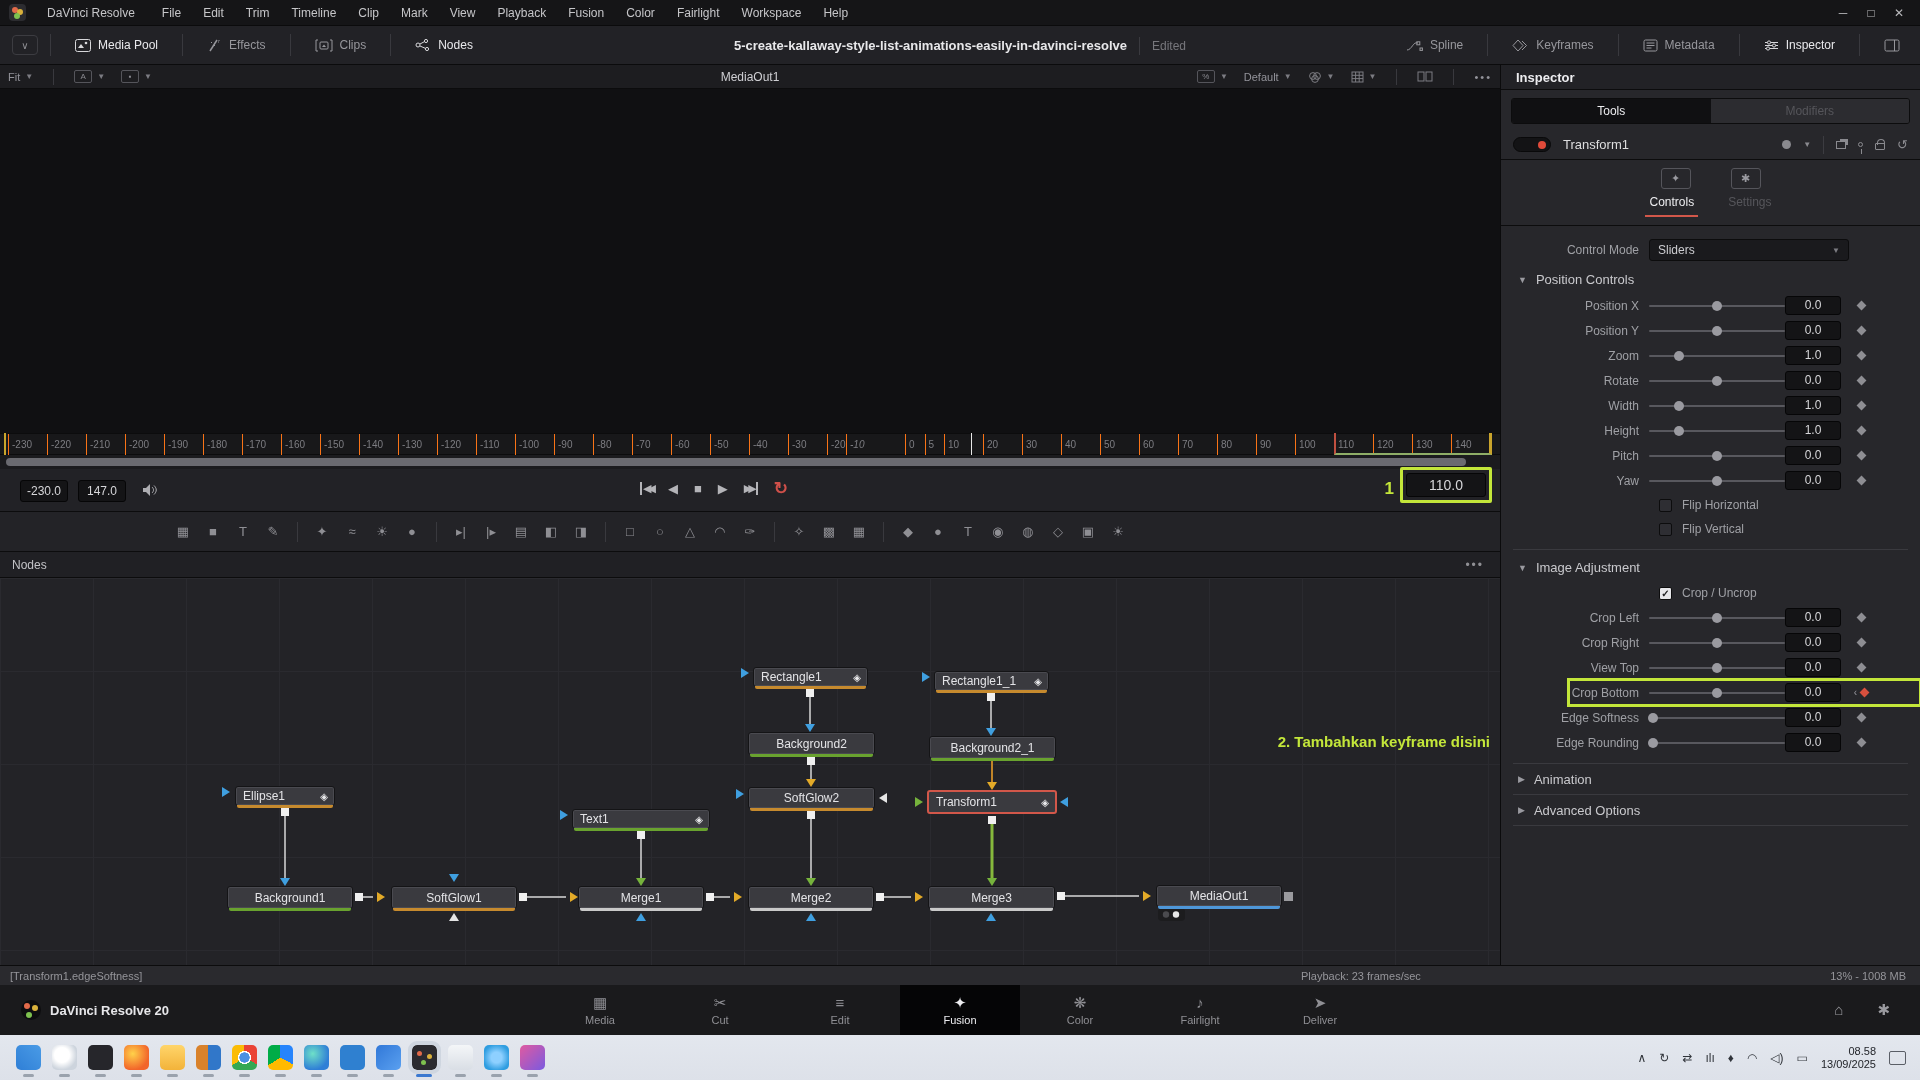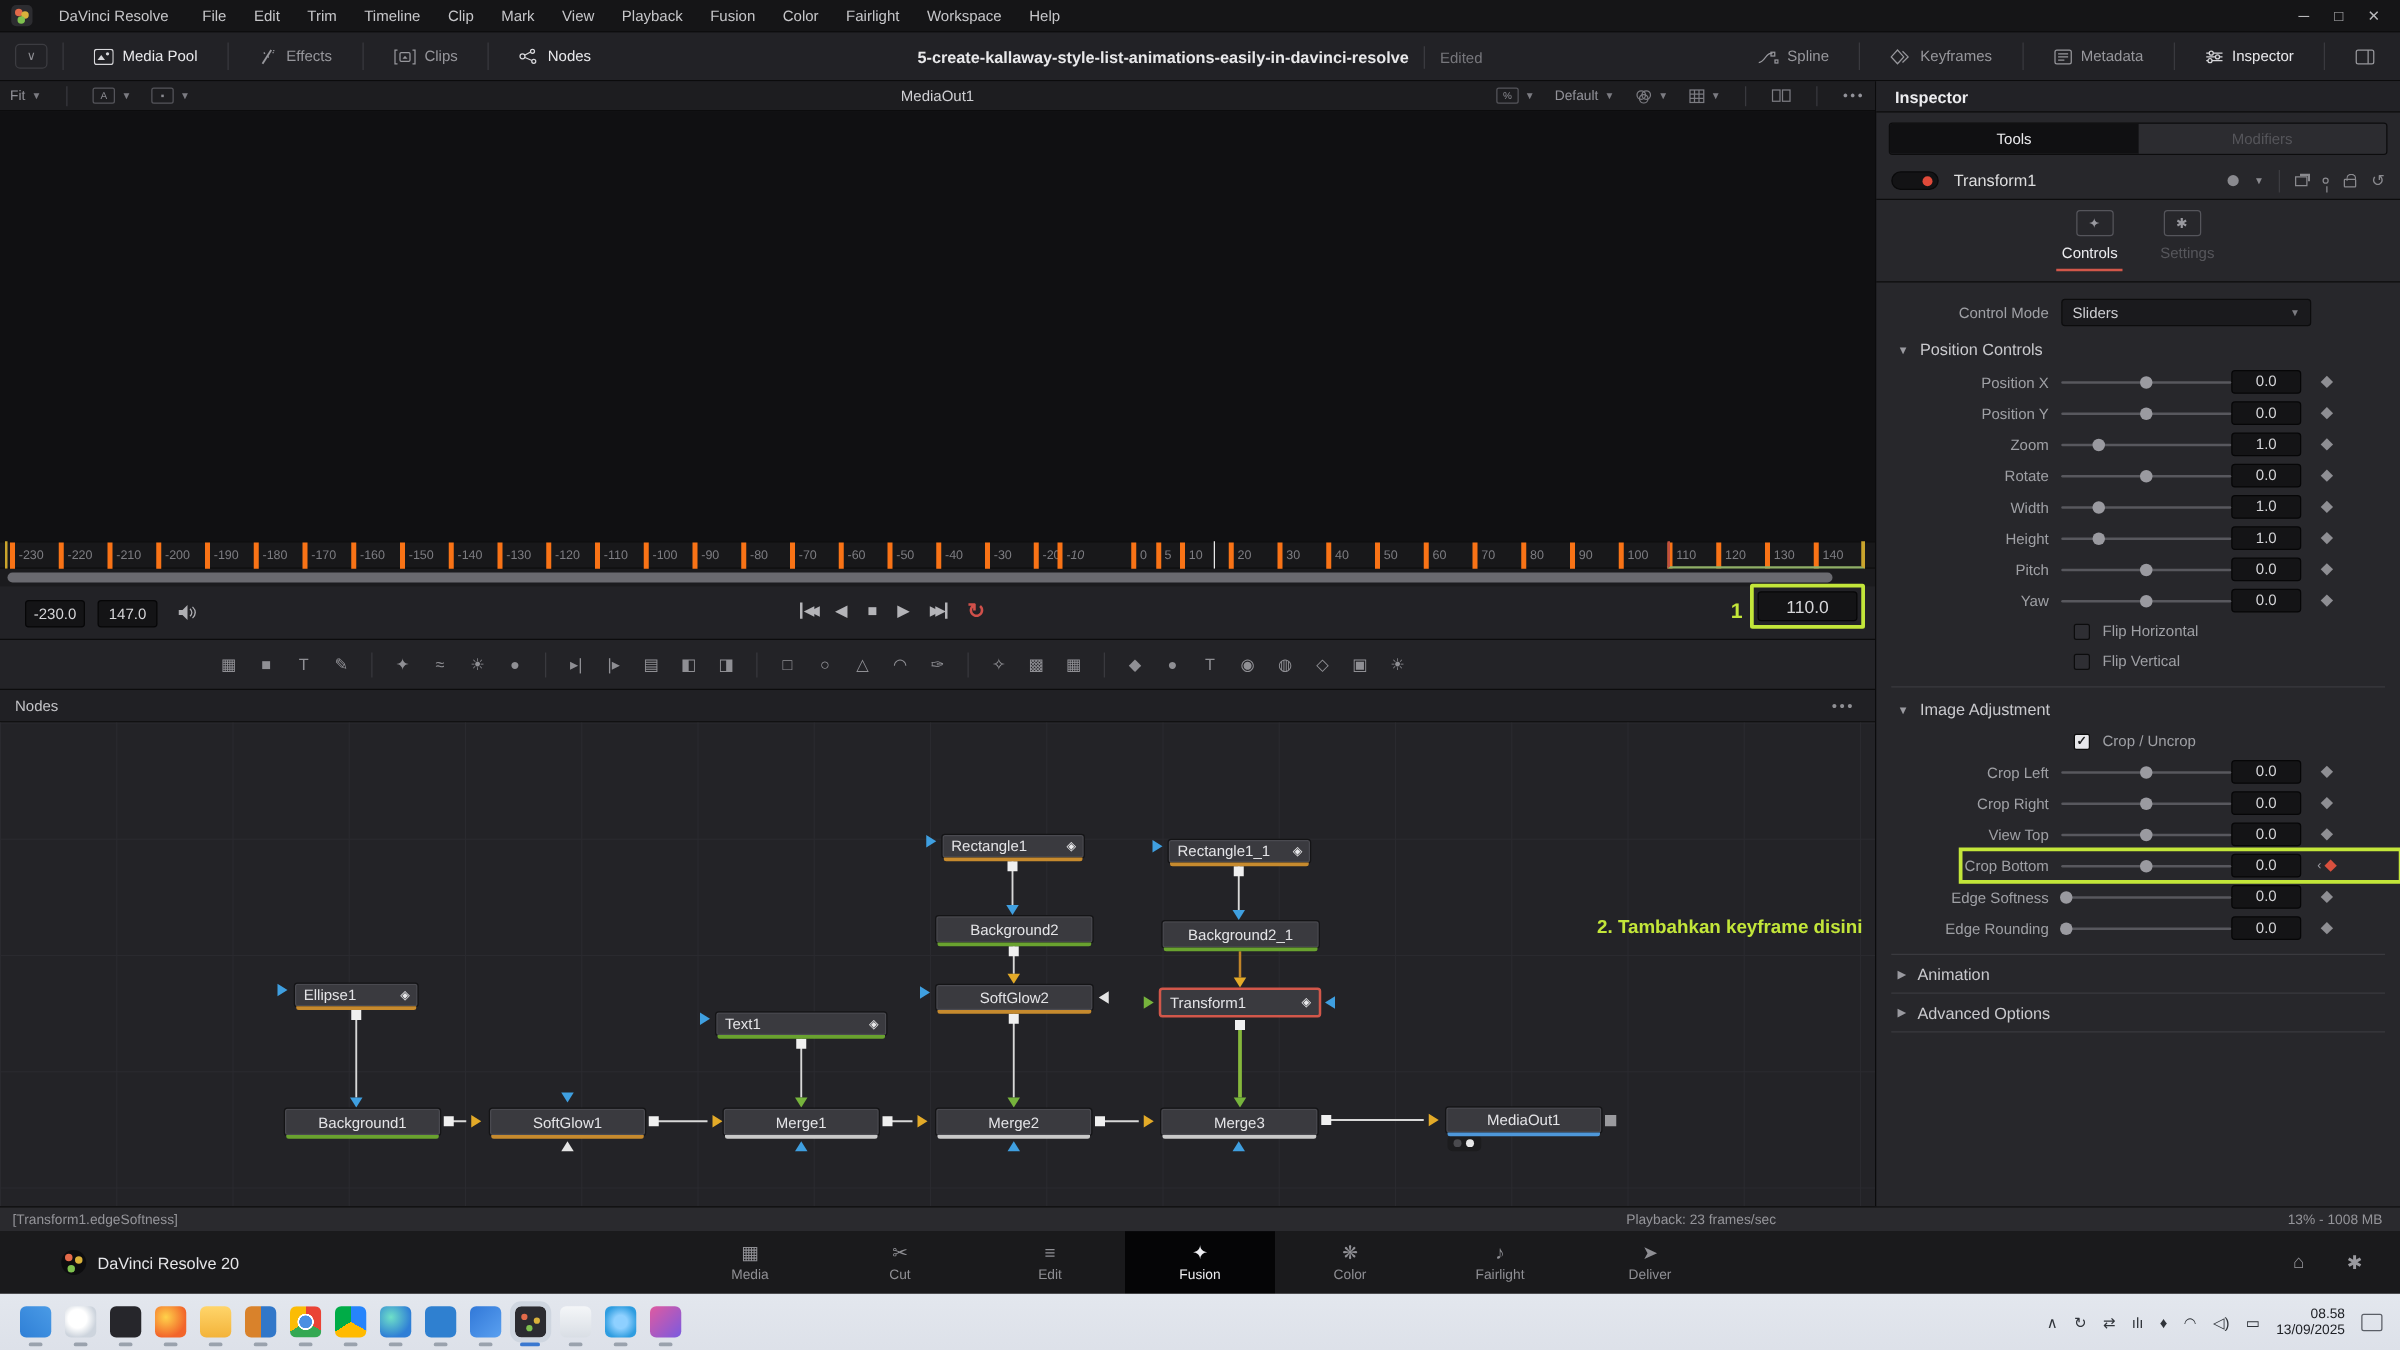--- a/index.html
+++ b/index.html
@@ -57,21 +57,21 @@
     font-size:17px; font-weight:bold; letter-spacing:3px;
     text-shadow:0 0 6px rgba(240,170,255,.9), 0 0 16px rgba(205,70,245,.75); }
   #neon-rect { position:absolute; left:148px; top:132px; width:292px; height:54px;
     border:5px solid #dd35ee; border-radius:12px;
     background:linear-gradient(180deg, rgba(96,8,118,.55), rgba(26,0,36,.65));
     box-shadow:0 0 18px 4px rgba(205,40,240,.8), inset 0 0 22px rgba(185,35,225,.55); }
 
   
   #ruler { left:0; top:433px; width:1500px; height:22px; background:#18181a;
     border-top:1px solid #0c0c0d; border-bottom:1px solid #0c0c0d; }
-  .tick { position:absolute; top:0; height:22px; border-left:4px solid #f97316;
+  .tick { position:absolute; top:0; height:22px; border-left:1px solid #f97316;
     color:#7d7d82; font-size:10px; padding:5px 0 0 3px; }
   #range-start-mark { left:4px; top:433px; width:2px; height:22px; background:#c9a42c; }
   #range-box { left:1334px; top:433px; width:158px; height:22px;
     border-bottom:2px solid #8fae67; border-left:2px solid #c05040; border-right:3px solid #c9a42c; }
   #playhead { left:971px; top:433px; width:1px; height:22px; background:#e8e8e8; }
 
   
   #scrollstrip { left:0; top:455px; width:1500px; height:14px; background:#1b1b1e; }
   #scroll-thumb { position:absolute; left:6px; top:3px; width:1460px; height:8px; background:#6a6a70; border-radius:4px; }
   #transport { left:0; top:469px; width:1500px; height:43px; background:#222226; border-bottom:1px solid #0c0c0d; }
@@ -119,21 +119,21 @@
   
   #statusbar { left:0; top:965px; width:1920px; height:20px; background:#2a2a2e;
     border-top:1px solid #0c0c0d; display:flex; align-items:center; font-size:11px; color:#95959a; }
   #status-left { padding-left:10px; }
   #status-center { position:absolute; left:1255px;margin-left:46px; }
   #status-right { margin-left:auto; padding-right:14px; }
 
   
   #pagebar { left:0; top:985px; width:1920px; height:50px; background:#1a1a1c;
     display:flex; align-items:center; }
-  #brand { display:flex; align-items:center; gap:9px; padding-left:49px; width:360px; }
+  #brand { display:flex; align-items:center; gap:9px; padding-left:21px; width:360px;font-weight:bold; }
   #brand .app-logo { margin:0; width:20px; height:20px; border-radius:50%; background:#0d0d0f; }
   #brand-name { color:#e6e6e9; font-size:13px; }
   #page-tabs { position:absolute; left:540px; display:flex; }
   .ptab { width:120px; height:50px; display:flex; flex-direction:column; align-items:center;
     justify-content:center; gap:3px; color:#8f8f94; }
   .ptab .picon { font-size:15px; line-height:16px; }
   .ptab .plabel { font-size:11px; }
   .ptab.active { background:#050506; color:#ededf0; }
   #pagebar-right { margin-left:auto; display:flex; gap:34px; padding-right:30px; color:#9a9a9f; font-size:15px; }
 

